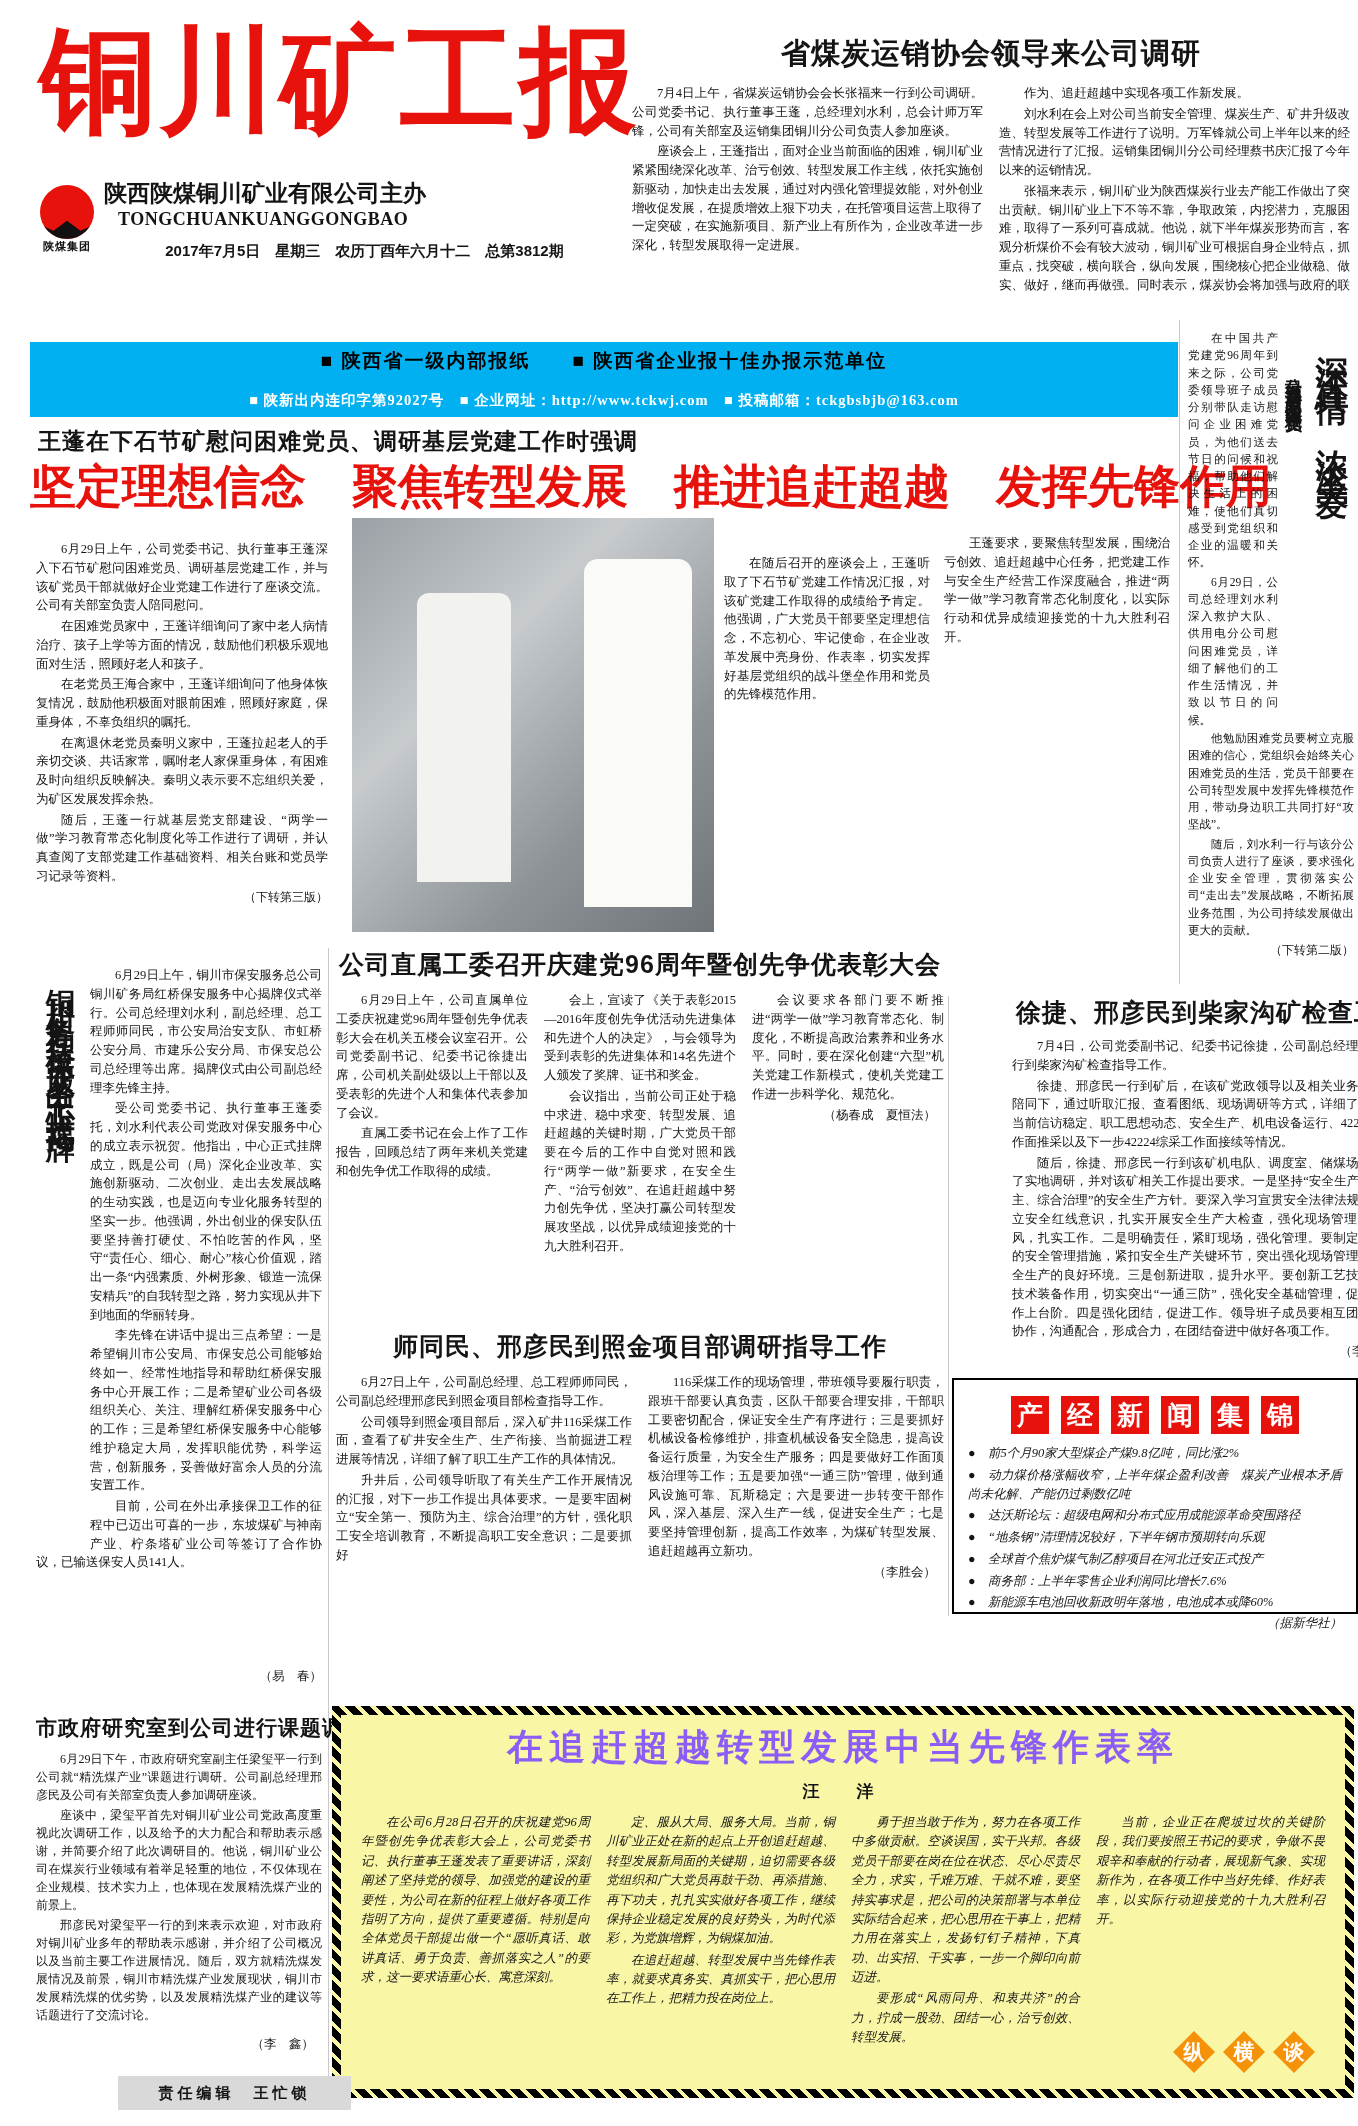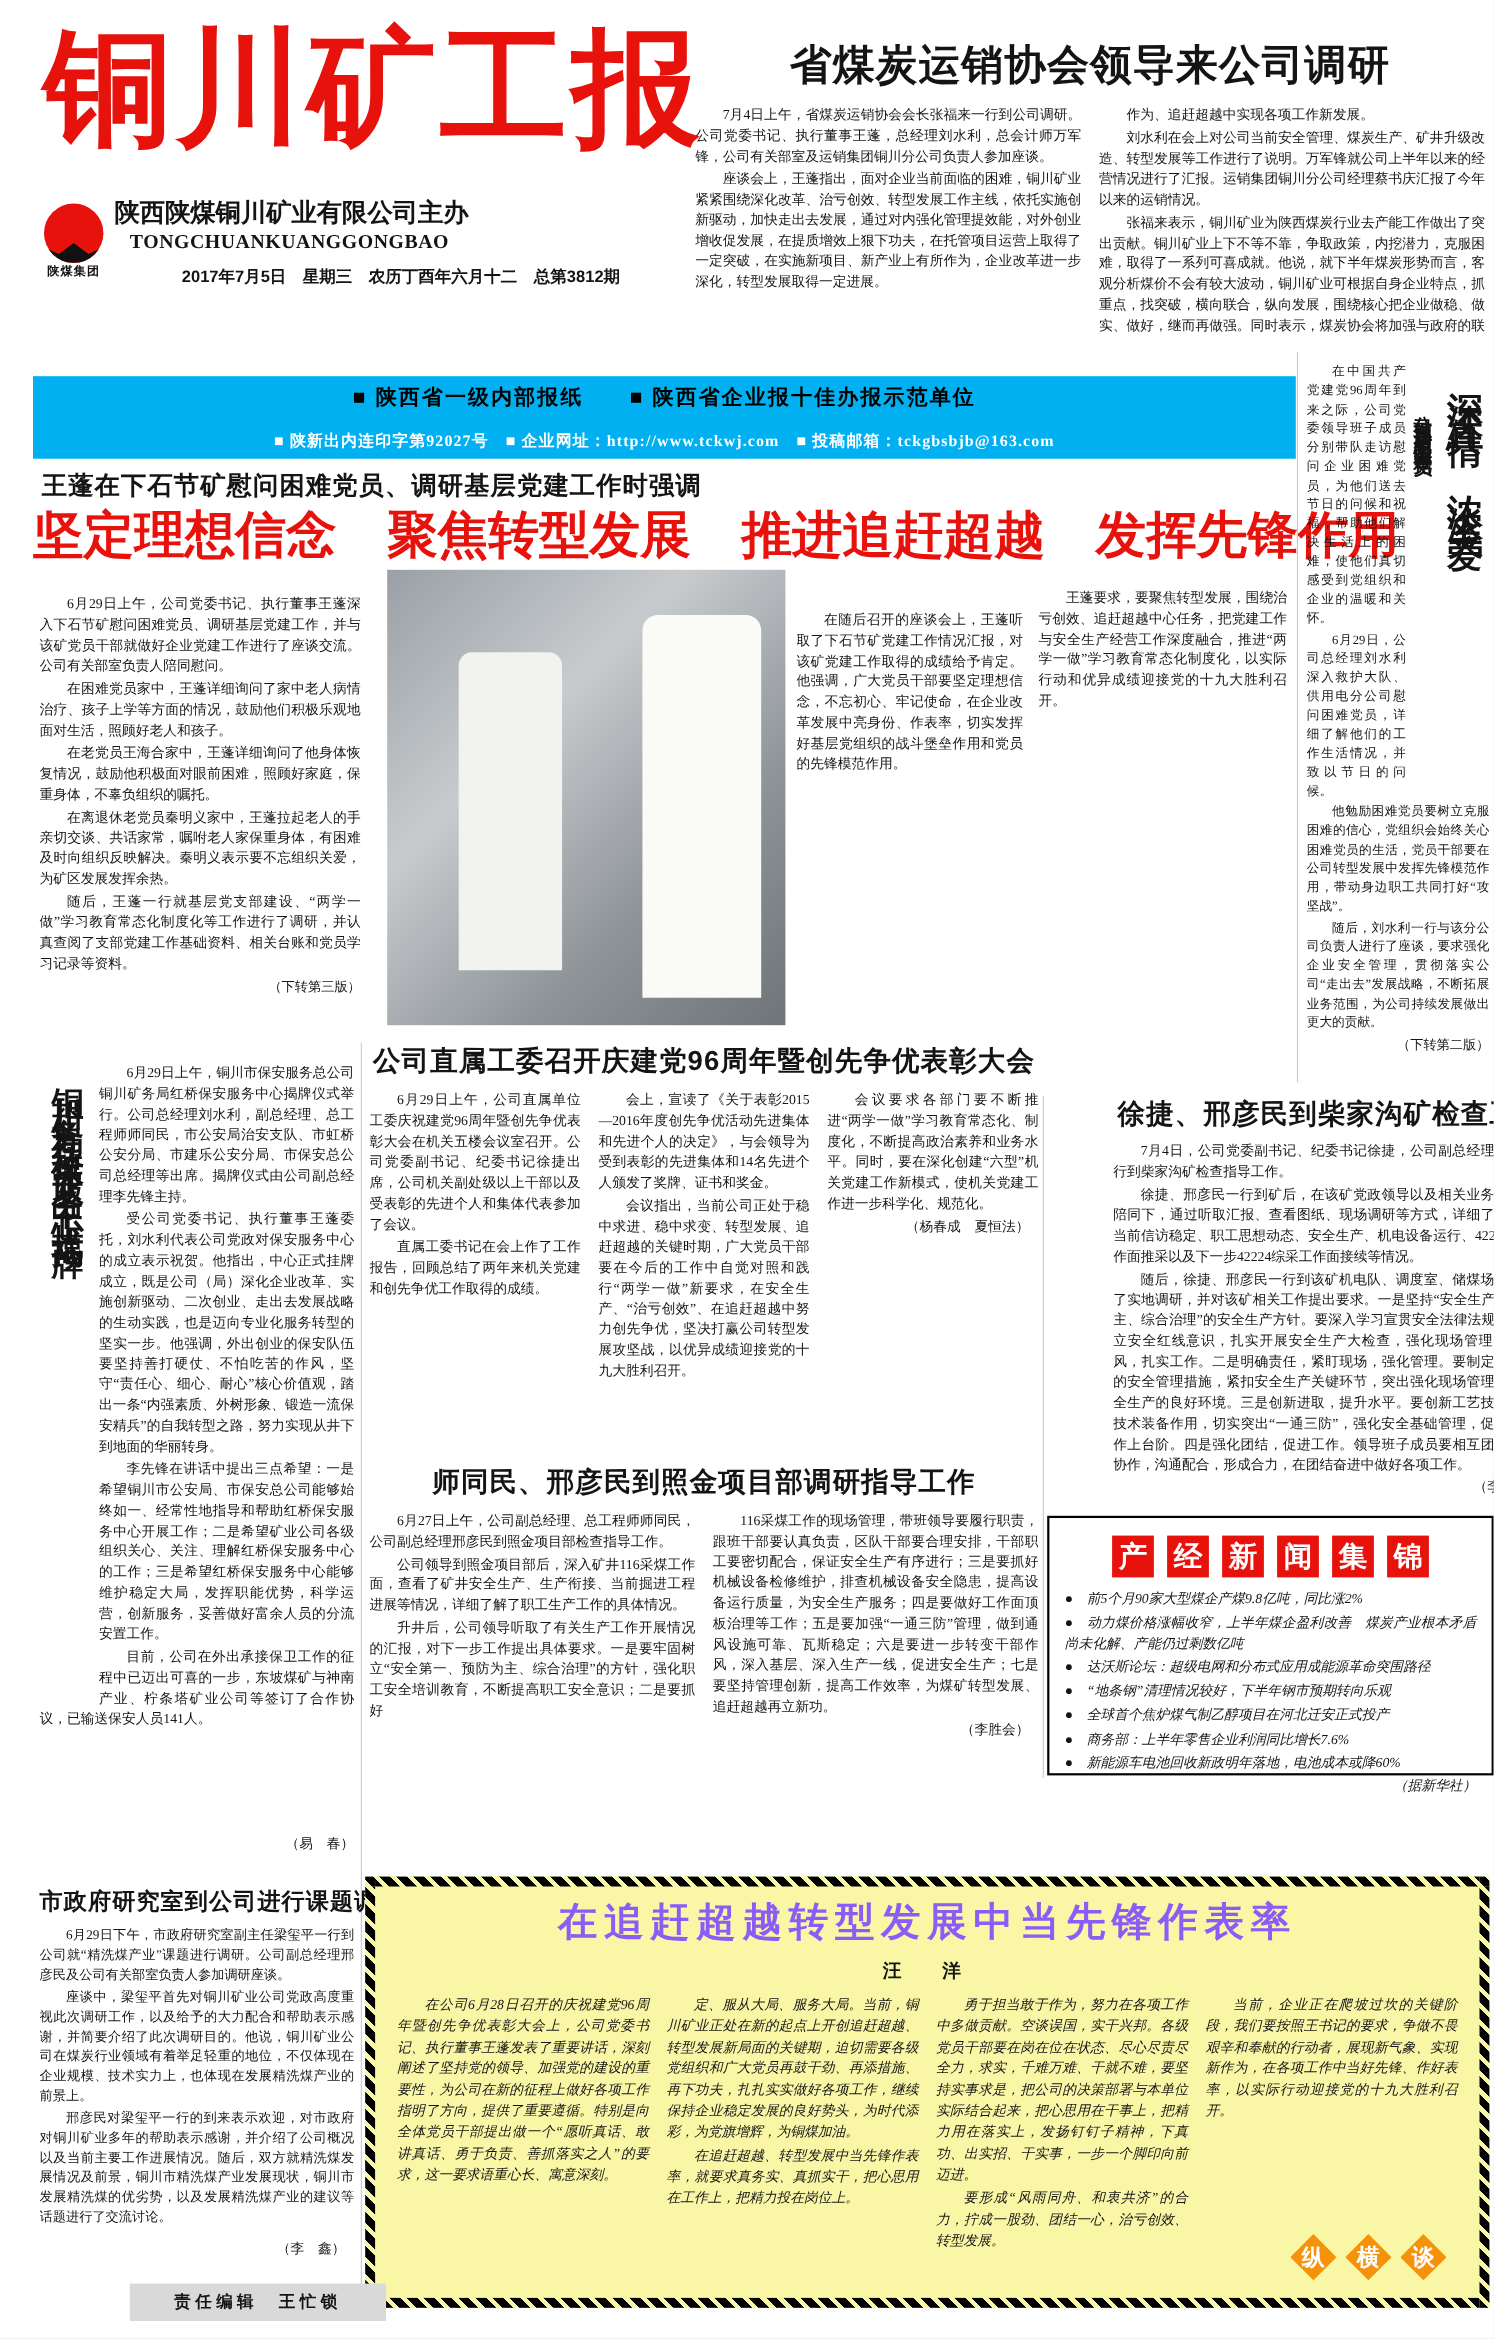--- a/index.html
+++ b/index.html
@@ -23,21 +23,21 @@
   .logo-cap{font-size:11px;font-weight:bold;letter-spacing:1px;}
   .pub-cn{font-size:23px;font-weight:bold;font-family:"Liberation Sans",sans-serif;white-space:nowrap;}
   .pub-en{font-size:18px;font-weight:bold;letter-spacing:.5px;white-space:nowrap;}
   .dateline{font-size:15px;font-weight:bold;text-align:center;font-family:"Liberation Sans",sans-serif;}
 
   .infobar{background:#00b0f0;color:#000;text-align:center;padding:6px 0 7px;}
   .infobar .l1{font-size:19px;font-weight:bold;font-family:"Liberation Sans",sans-serif;letter-spacing:2px;}
   .infobar .l2{font-size:14.5px;font-weight:bold;color:#fff;letter-spacing:1px;margin-top:17px;}
 
   
-  .coal-title{font-size:38px;font-weight:900;text-align:center;letter-spacing:1px;}
+  .coal-title{font-size:29px;font-weight:900;text-align:center;letter-spacing:1px;}
   .cols{display:flex;gap:16px;}
   .cols>div{flex:1;overflow:hidden;}
 
   
   .kicker{font-size:23px;font-weight:900;font-family:"Liberation Sans",sans-serif;letter-spacing:1px;}
   .bighead{font-size:46px;font-weight:900;color:#e8120c;font-family:"Liberation Sans",sans-serif;
            letter-spacing:0px;text-align:center;white-space:nowrap;}
 
   
   .care-top{display:flex;height:396px;overflow:hidden;}

